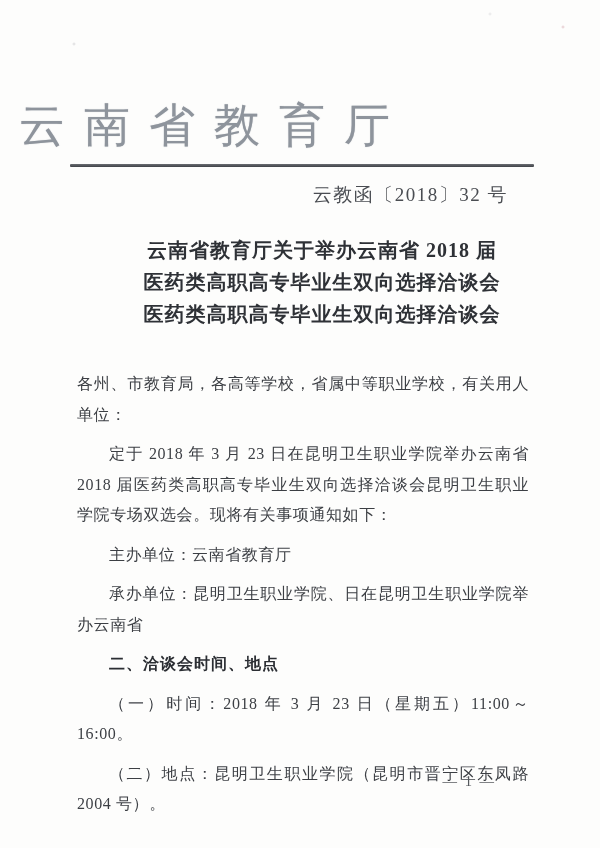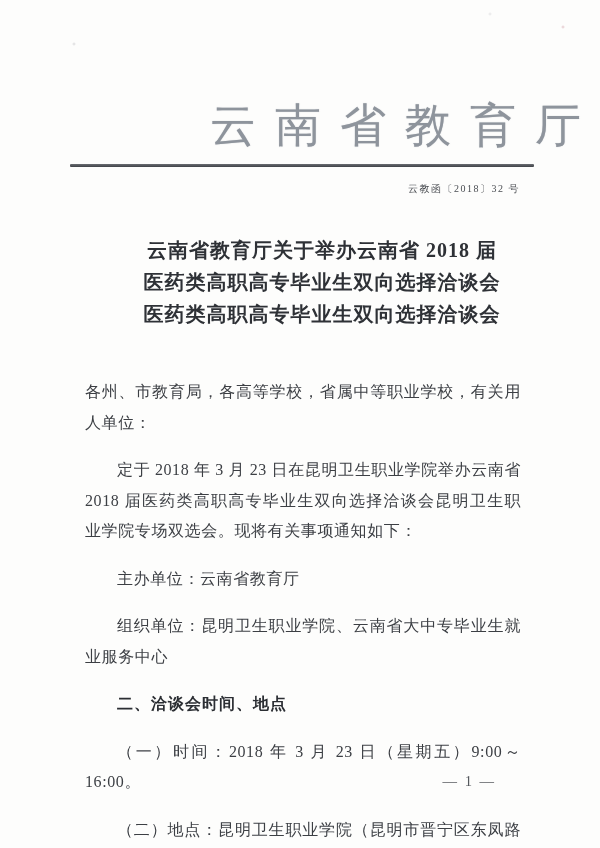--- a/index.html
+++ b/index.html
@@ -21,21 +21,21 @@
       radial-gradient(circle 1px at 74px 44px, rgba(180,180,185,.5) 0, rgba(180,180,185,0) 2px),
       radial-gradient(circle 1px at 490px 14px, rgba(190,190,195,.4) 0, rgba(190,190,195,0) 2px);
   }
 
   
   .agency-name {
     position: absolute;
     top: 96px;
     left: 0;
     width: 100%;
-    text-align: right;
+    text-align: left;
     font-size: 46px;
     line-height: 60px;
     font-weight: 400;
     letter-spacing: 19px;
     text-indent: 19px;
     color: #8e949c;
     text-shadow: 0 0 1px rgba(142,148,156,.55);
     white-space: nowrap;
   }
   .rule {
@@ -43,22 +43,22 @@
     top: 164px;
     left: 70px;
     width: 464px;
     height: 3px;
     background: linear-gradient(#6a6d72, #3f4247);
     border-radius: 1px;
   }
   .doc-number {
     position: absolute;
     top: 182px;
-    right: 80px;
-    font-size: 10px;
+    right: 92px;
+    font-size: 19px;
     letter-spacing: 1.5px;
     color: #4a4d52;
     white-space: nowrap;
   }
 
   
   .notice-title {
     position: absolute;
     top: 234px;
     left: 0;
@@ -78,21 +78,21 @@
     top: 360px;
     left: 68px;
     width: 470px;
     font-size: 16px;
     line-height: 30.5px;
     letter-spacing: 0.6px;
     text-align: justify;
     color: #3c3f44;
   }
   .body-text p {
-    margin: 17px;
+    margin: 9px;
     text-indent: 2em;
   }
   .body-text p.no-indent {
     text-indent: 0;
   }
   .section-heading {
     margin: 0;
     text-indent: 2em;
     font-family: "Liberation Sans", "DejaVu Sans", sans-serif;
     font-weight: 700;
@@ -129,24 +129,24 @@
   </div>
 
   <div class="body-text">
     <p class="no-indent">各州、市教育局，各高等学校，省属中等职业学校，有关用人单位：</p>
 
     <p>定于 2018 年 3 月 23 日在昆明卫生职业学院举办云南省 2018 届医药类高职高专毕业生双向选择洽谈会昆明卫生职业学院专场双选会。现将有关事项通知如下：</p>
 
 
     <p>主办单位：云南省教育厅</p>
 
-    <p>组织单位：昆明卫生职业学院、云南省大中专毕业生就业服务中心</p>
+    <p>承办单位：昆明卫生职业学院、日在昆明卫生职业学院举办云南省</p>
 
     <p class="section-heading">二、洽谈会时间、地点</p>
 
-    <p>（一）时间：2018 年 3 月 23 日（星期五）9:00～16:00。</p>
+    <p>（一）时间：2018 年 3 月 23 日（星期五）11:00～16:00。</p>
 
     <p>（二）地点：昆明卫生职业学院（昆明市晋宁区东凤路 2004 号）。</p>
   </div>
 
   <div class="page-number">— 1 —</div>
 
 </div>
 
 </body></html>

